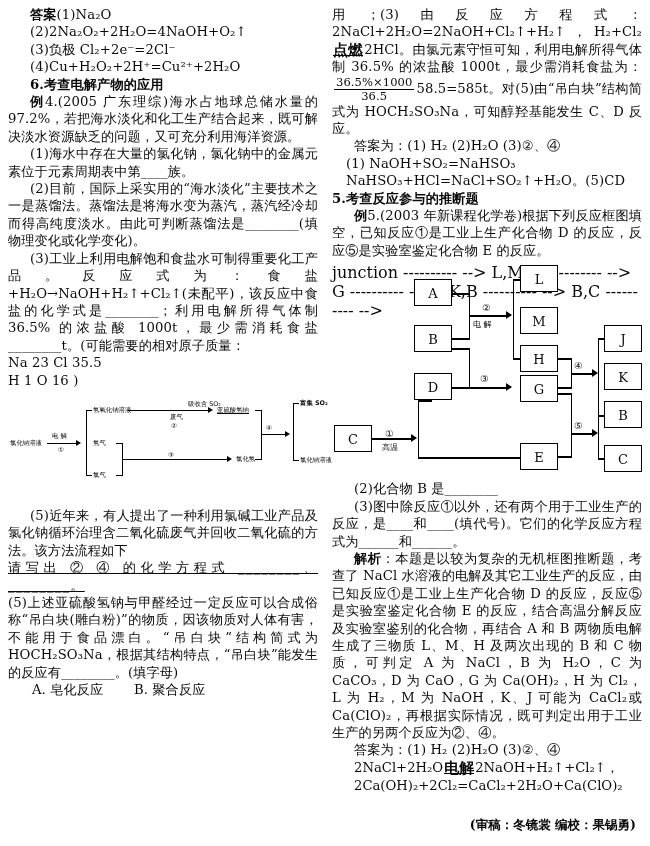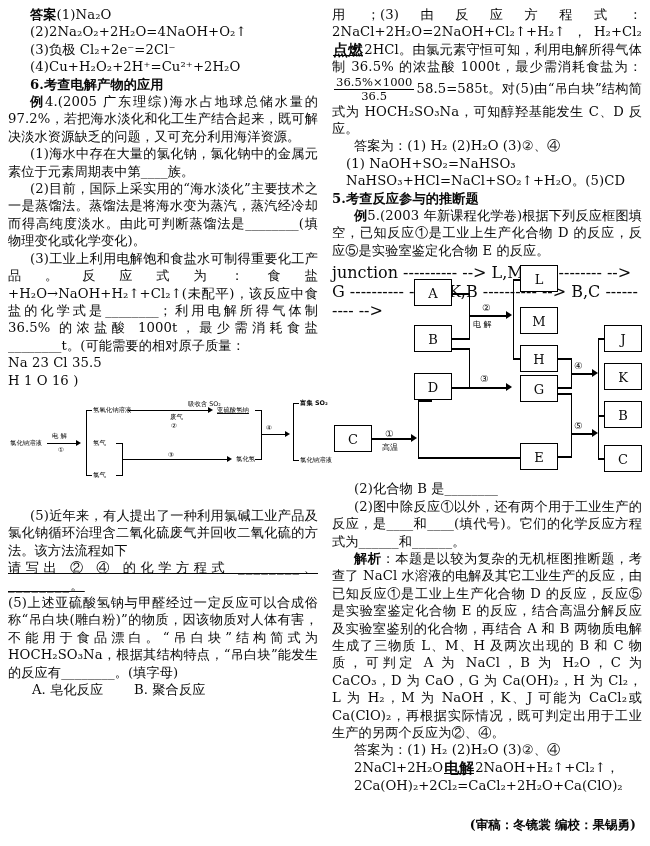--- a/index.html
+++ b/index.html
@@ -324,21 +324,21 @@
       <div class="ln" style="left:226px; top:193px; width:14px; height:1.4px;"></div>
       <div class="ln" style="left:239px; top:170px; width:22px; height:1.4px;"></div>
       <div class="ar" style="left:260px; top:166px;"></div>
       <span class="lbl" style="left:242px; top:157px;">⑤</span>
 
       <div class="ln" style="left:266px; top:152px; width:1.4px; height:43px;"></div>
       <div class="ln" style="left:266px; top:195px; width:7px; height:1.4px;"></div>
     </div>
 
     <p class="tx ind">(2)化合物 B 是________</p>
-    <p class="tx ind">(2)图中除反应①以外，还有两个用于工业生产的反应，是____和____(填代号)。它们的化学反应方程式为______和______。</p>
+    <p class="tx ind">(3)图中除反应①以外，还有两个用于工业生产的反应，是____和____(填代号)。它们的化学反应方程式为______和______。</p>
 
     <p class="tx ind">
       <span class="b">解析</span><span>：本题是以较为复杂的无机框图推断题，考查了 NaCl 水溶液的电解及其它工业生产的反应，由已知反应①是工业上生产化合物 D 的反应，反应⑤是实验室鉴定化合物 E 的反应，结合高温分解反应及实验室鉴别的化合物，再结合 A 和 B 两物质电解生成了三物质 L、M、H 及两次出现的 B 和 C 物质，可判定 A 为 NaCl，B 为 H₂O，C 为 CaCO₃，D 为 CaO，G 为 Ca(OH)₂，H 为 Cl₂，L 为 H₂，M 为 NaOH，K、J 可能为 CaCl₂或 Ca(ClO)₂，再根据实际情况，既可判定出用于工业生产的另两个反应为②、④。</span>
     </p>
 
     <p class="tx ind">答案为：(1) H₂        (2)H₂O    (3)②、④</p>
 
     <p class="eqline" style="padding-left:22px;">
       <span>2NaCl+2H₂O</span><span class="overarrow"><span class="top">电解</span><span class="bar"></span></span><span>2NaOH+H₂↑+Cl₂↑，</span>
     </p>

